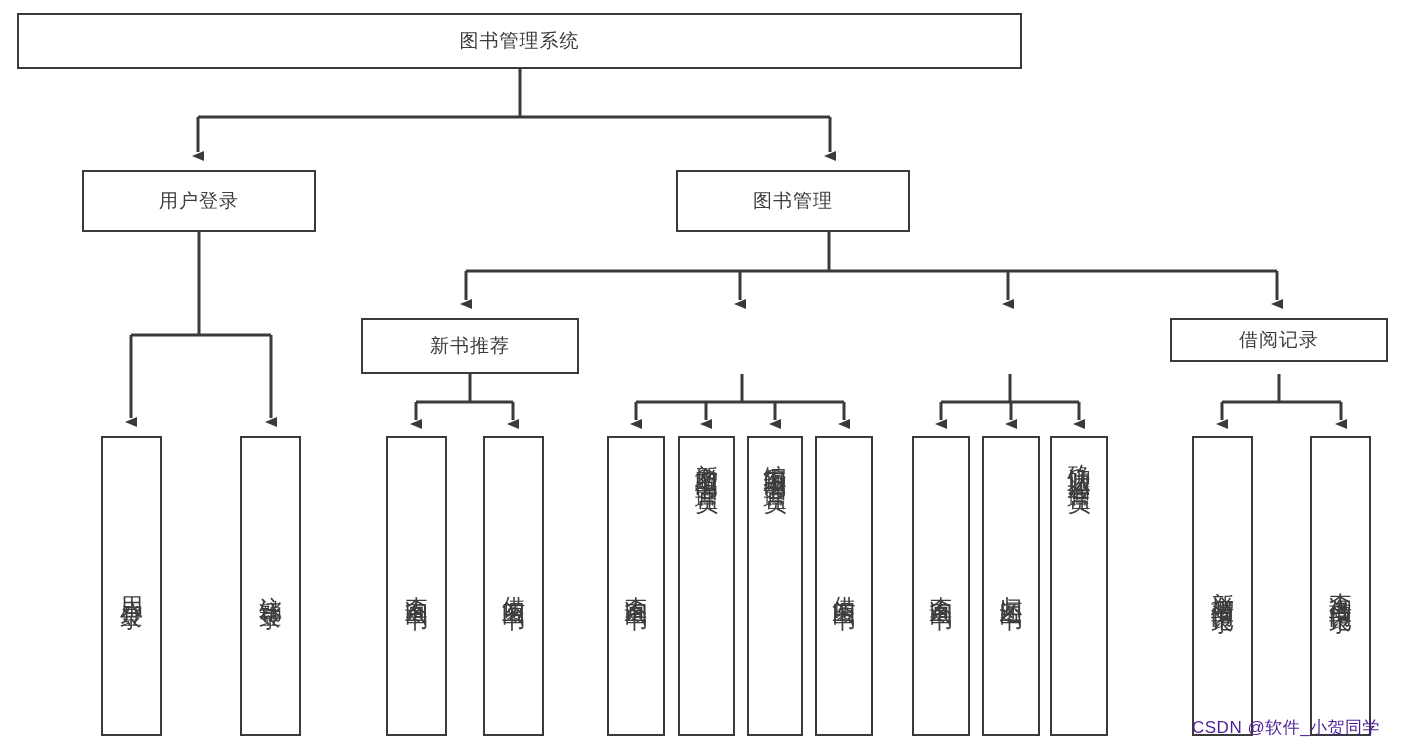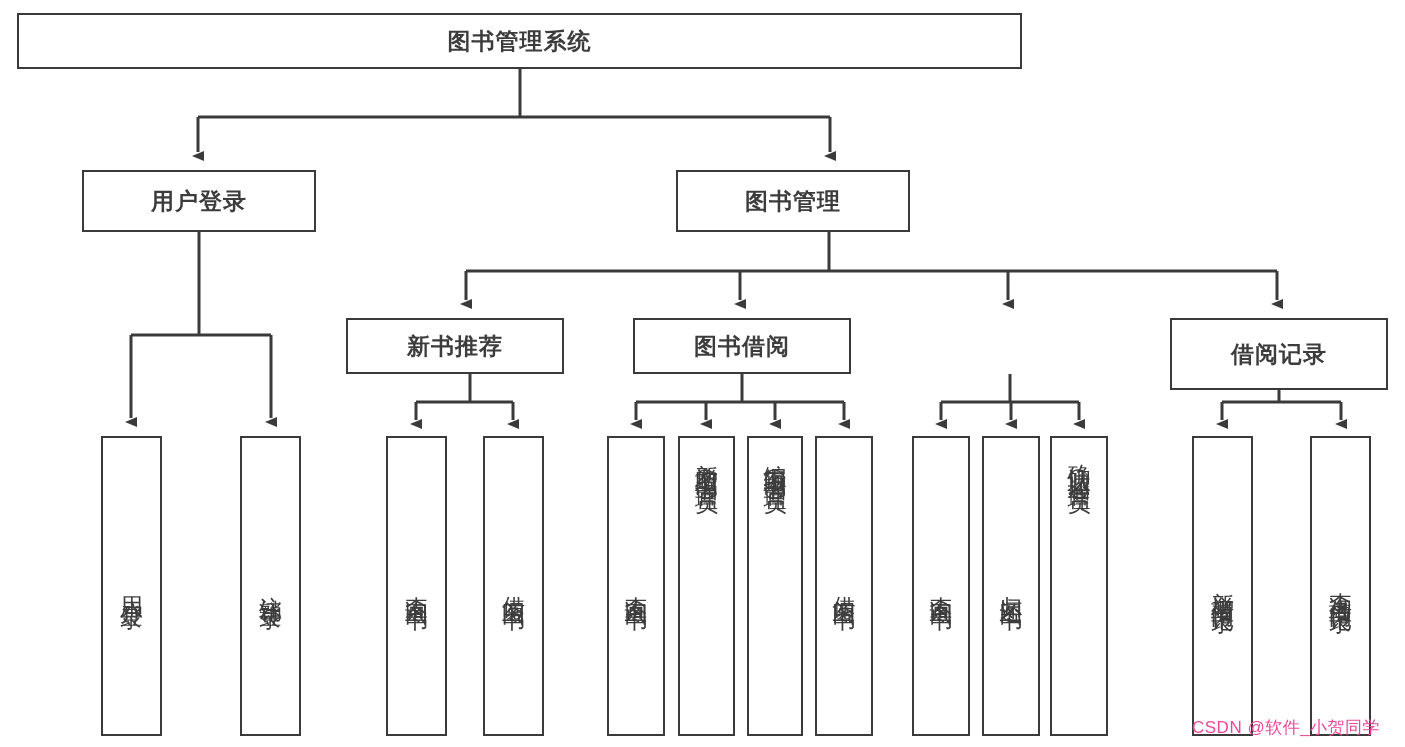--- a/index.html
+++ b/index.html
@@ -38,43 +38,42 @@
     justify-content: center;
     color: #3c3c3c;
   }
   .node-label {
     color: #3c3c3c;
     letter-spacing: 1px;
     line-height: 1.08;
     white-space: nowrap;
   }
   .node.horizontal .node-label {
-    font-size: 23px;
-    font-weight: bold;
+    font-size: 19px;
   }
   .node.vertical {
     align-items: flex-start;
     justify-content: center;
     padding-top: 8px;
   }
   .node.vertical .node-label {
     writing-mode: vertical-rl;
     text-orientation: upright;
     font-size: 23px;
     letter-spacing: 4px;
     line-height: 1.0;
     white-space: nowrap;
   }
   .node.vertical.centered {
     align-items: center;
     padding-top: 0;
   }
   .watermark {
     position: absolute;
-    color: #ec4899;
+    color: #4c1d95;
     font-size: 17px;
     letter-spacing: 0.5px;
     white-space: nowrap;
   }
 </style>
 </head>
 <body>
 
 <div id="diagram-root">
 
@@ -145,30 +144,27 @@
   </div>
 
   <div class="node horizontal" style="left: 82px; top: 170px; width: 234px; height: 62px;">
     <span class="node-label">用户登录</span>
   </div>
 
   <div class="node horizontal" style="left: 676px; top: 170px; width: 234px; height: 62px;">
     <span class="node-label">图书管理</span>
   </div>
 
-  <div class="node horizontal" style="left: 346px; top: 318px; width: 218px; height: 56px;">
+  <div class="node horizontal" style="left: 361px; top: 318px; width: 218px; height: 56px;">
     <span class="node-label">新书推荐</span>
   </div>
 
-  <div class="node horizontal" style="left: 633px; top: 318px; width: 218px; height: 56px;">
-    <span class="node-label">图书借阅</span>
-  </div>
-
-
-  <div class="node horizontal" style="left: 1170px; top: 318px; width: 218px; height: 72px;">
+
+
+  <div class="node horizontal" style="left: 1170px; top: 318px; width: 218px; height: 44px;">
     <span class="node-label">借阅记录</span>
   </div>
 
   <div class="node vertical centered" style="left: 101px; top: 436px; width: 61px; height: 300px;">
     <span class="node-label">用户登录</span>
   </div>
 
   <div class="node vertical centered" style="left: 240px; top: 436px; width: 61px; height: 300px;">
     <span class="node-label">注销登录</span>
   </div>

